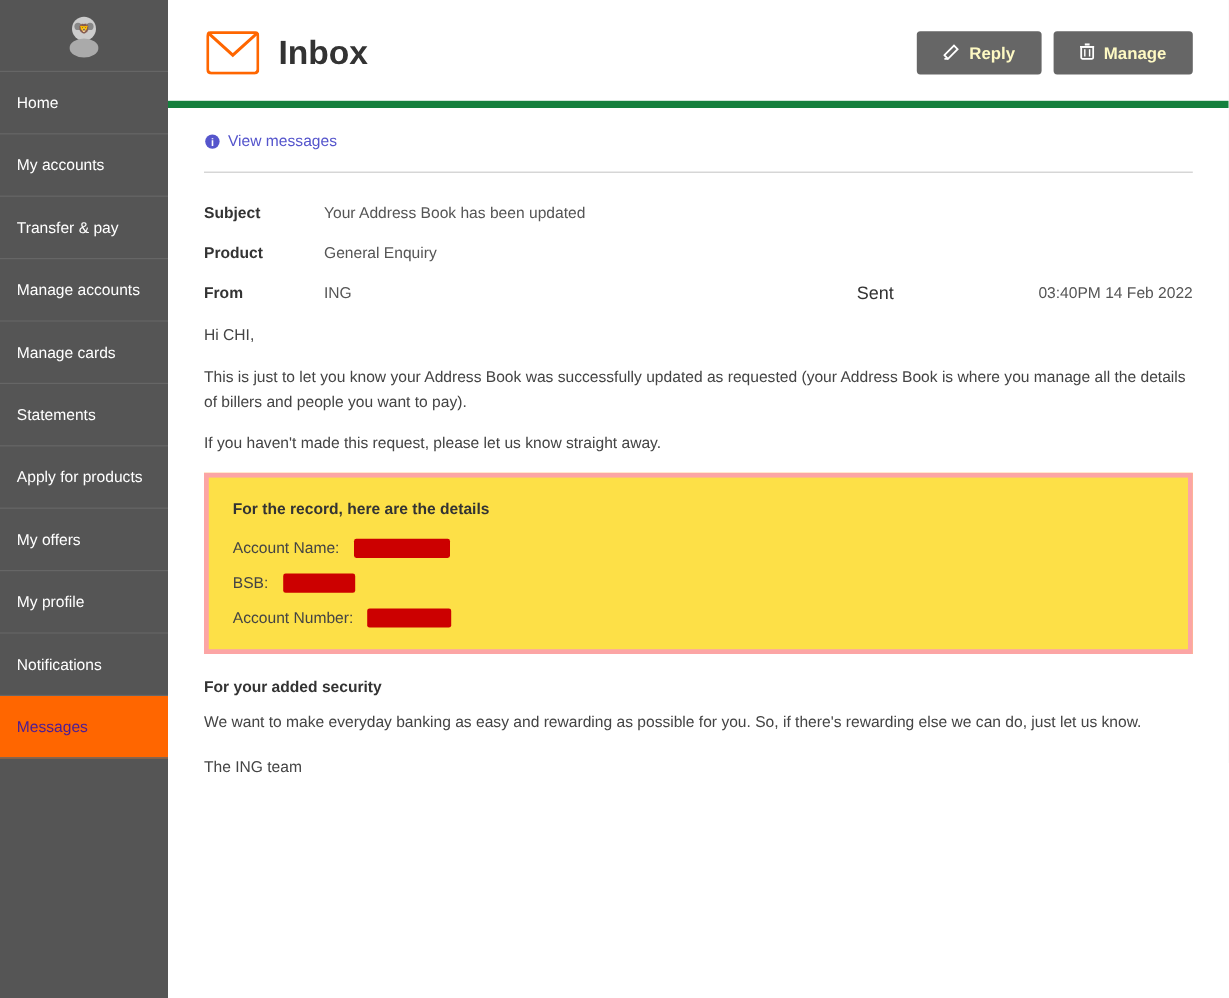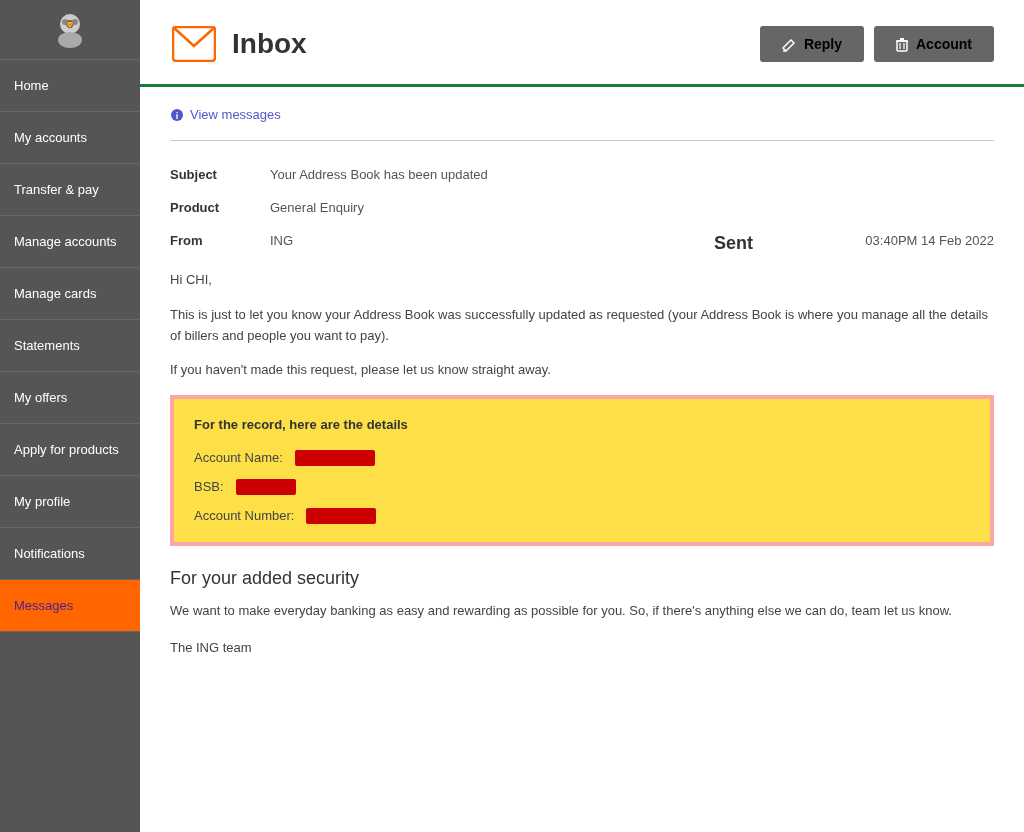--- a/index.html
+++ b/index.html
@@ -49,21 +49,21 @@
       height: 832px;
       overflow-y: auto;
     }
 
     
     .page-header {
       display: flex;
       align-items: center;
       justify-content: space-between;
       padding: 20px 30px 16px 30px;
-      border-bottom: 3px solid #15803d;
+      border-bottom: 6px solid #15803d;
     }
     .page-title-area {
       display: flex;
       align-items: center;
       gap: 14px;
     }
     .mail-icon-wrapper {
       width: 48px;
       height: 48px;
       display: flex;
@@ -74,29 +74,29 @@
       font-size: 28px;
       font-weight: bold;
       color: #333333;
     }
     .header-buttons {
       display: flex;
       gap: 10px;
     }
     .btn {
       display: flex;
-      align-items: flex-end;
+      align-items: flex-start;
       gap: 8px;
       padding: 10px 22px;
       font-size: 14px;
       font-weight: bold;
       border: none;
       cursor: pointer;
       border-radius: 3px;
-      color: #000000;
+      color: #fef9c3;
       background: #666666;
     }
 
     
     .content-area {
       padding: 20px 30px;
       flex: 1;
     }
 
     .view-messages-link {
@@ -127,22 +127,22 @@
       font-size: 13px;
       color: #333;
       padding: 4px 0;
     }
     .meta-value {
       font-size: 13px;
       color: #555;
       padding: 4px 0;
     }
     .meta-sent-label {
-      font-weight: bold;
-      font-size: 18px;
+      font-weight: normal;
+      font-size: 15px;
       color: #333;
       padding: 4px 0;
     }
     .meta-sent-value {
       font-size: 13px;
       color: #555;
       padding: 4px 0;
       text-align: right;
     }
 
@@ -180,22 +180,22 @@
     }
     .record-row:last-child { margin-bottom: 0; }
     .redacted-bar {
       width: 80px;
       height: 16px;
       background: #cc0000;
       display: inline-block;
       border-radius: 2px;
     }
     .security-section .security-title {
-      font-weight: normal;
-      font-size: 18px;
+      font-weight: bold;
+      font-size: 13px;
       color: #333;
       margin-bottom: 8px;
     }
     .bold-number { font-weight: bold; }
     .signature {
       margin-top: 16px;
       font-size: 13px;
       color: #444;
     }
   </style>
@@ -226,24 +226,24 @@
   <div class="sidebar-item">
     <span>Manage accounts</span>
   </div>
   <div class="sidebar-item">
     <span>Manage cards</span>
   </div>
   <div class="sidebar-item">
     <span>Statements</span>
   </div>
   <div class="sidebar-item">
+    <span>Apply for products</span>
+  </div>
+  <div class="sidebar-item">
     <span>My offers</span>
-  </div>
-  <div class="sidebar-item">
-    <span>Apply for products</span>
   </div>
   <div class="sidebar-item">
     <span>My profile</span>
   </div>
   <div class="sidebar-item">
     <span>Notifications</span>
   </div>
   <div class="sidebar-item active">
     <span>Messages</span>
   </div>
@@ -273,21 +273,21 @@
       </button>
       <button class="btn">
 
         <svg width="12" height="14" viewBox="0 0 12 14">
           <rect x="1" y="3" width="10" height="10" rx="1" fill="none" stroke="#fff" stroke-width="1.5"></rect>
           <line x1="0" y1="3" x2="12" y2="3" stroke="#fff" stroke-width="1.5"></line>
           <line x1="4" y1="1" x2="8" y2="1" stroke="#fff" stroke-width="2"></line>
           <line x1="4" y1="5" x2="4" y2="11" stroke="#fff" stroke-width="1.2"></line>
           <line x1="8" y1="5" x2="8" y2="11" stroke="#fff" stroke-width="1.2"></line>
         </svg>
-        <span>Account</span>
+        <span>Manage</span>
       </button>
     </div>
   </div>
 
   <div class="content-area">
 
     <a class="view-messages-link" href="#">
       <svg width="14" height="14" viewBox="0 0 14 14">
         <circle cx="7" cy="7" r="6" fill="#5555cc"></circle>
         <text x="7" y="11" text-anchor="middle" font-size="9" fill="#fff" font-weight="bold">i</text>
@@ -328,19 +328,19 @@
         <div class="record-row">
           <span>Account Number:</span>
           <span class="redacted-bar" style="width:70px;"></span>
         </div>
       </div>
 
       <div class="security-section">
         <div class="security-title">For your added security</div>
       </div>
 
-      <p>We want to make everyday banking as easy and rewarding as possible for you. So, if there's anything else we can do, team let us know.</p>
+      <p>We want to make everyday banking as easy and rewarding as possible for you. So, if there's rewarding else we can do, just let us know.</p>
 
       <div class="signature">The ING team</div>
     </div>
 
   </div>
 </main>
 
 </body></html>

